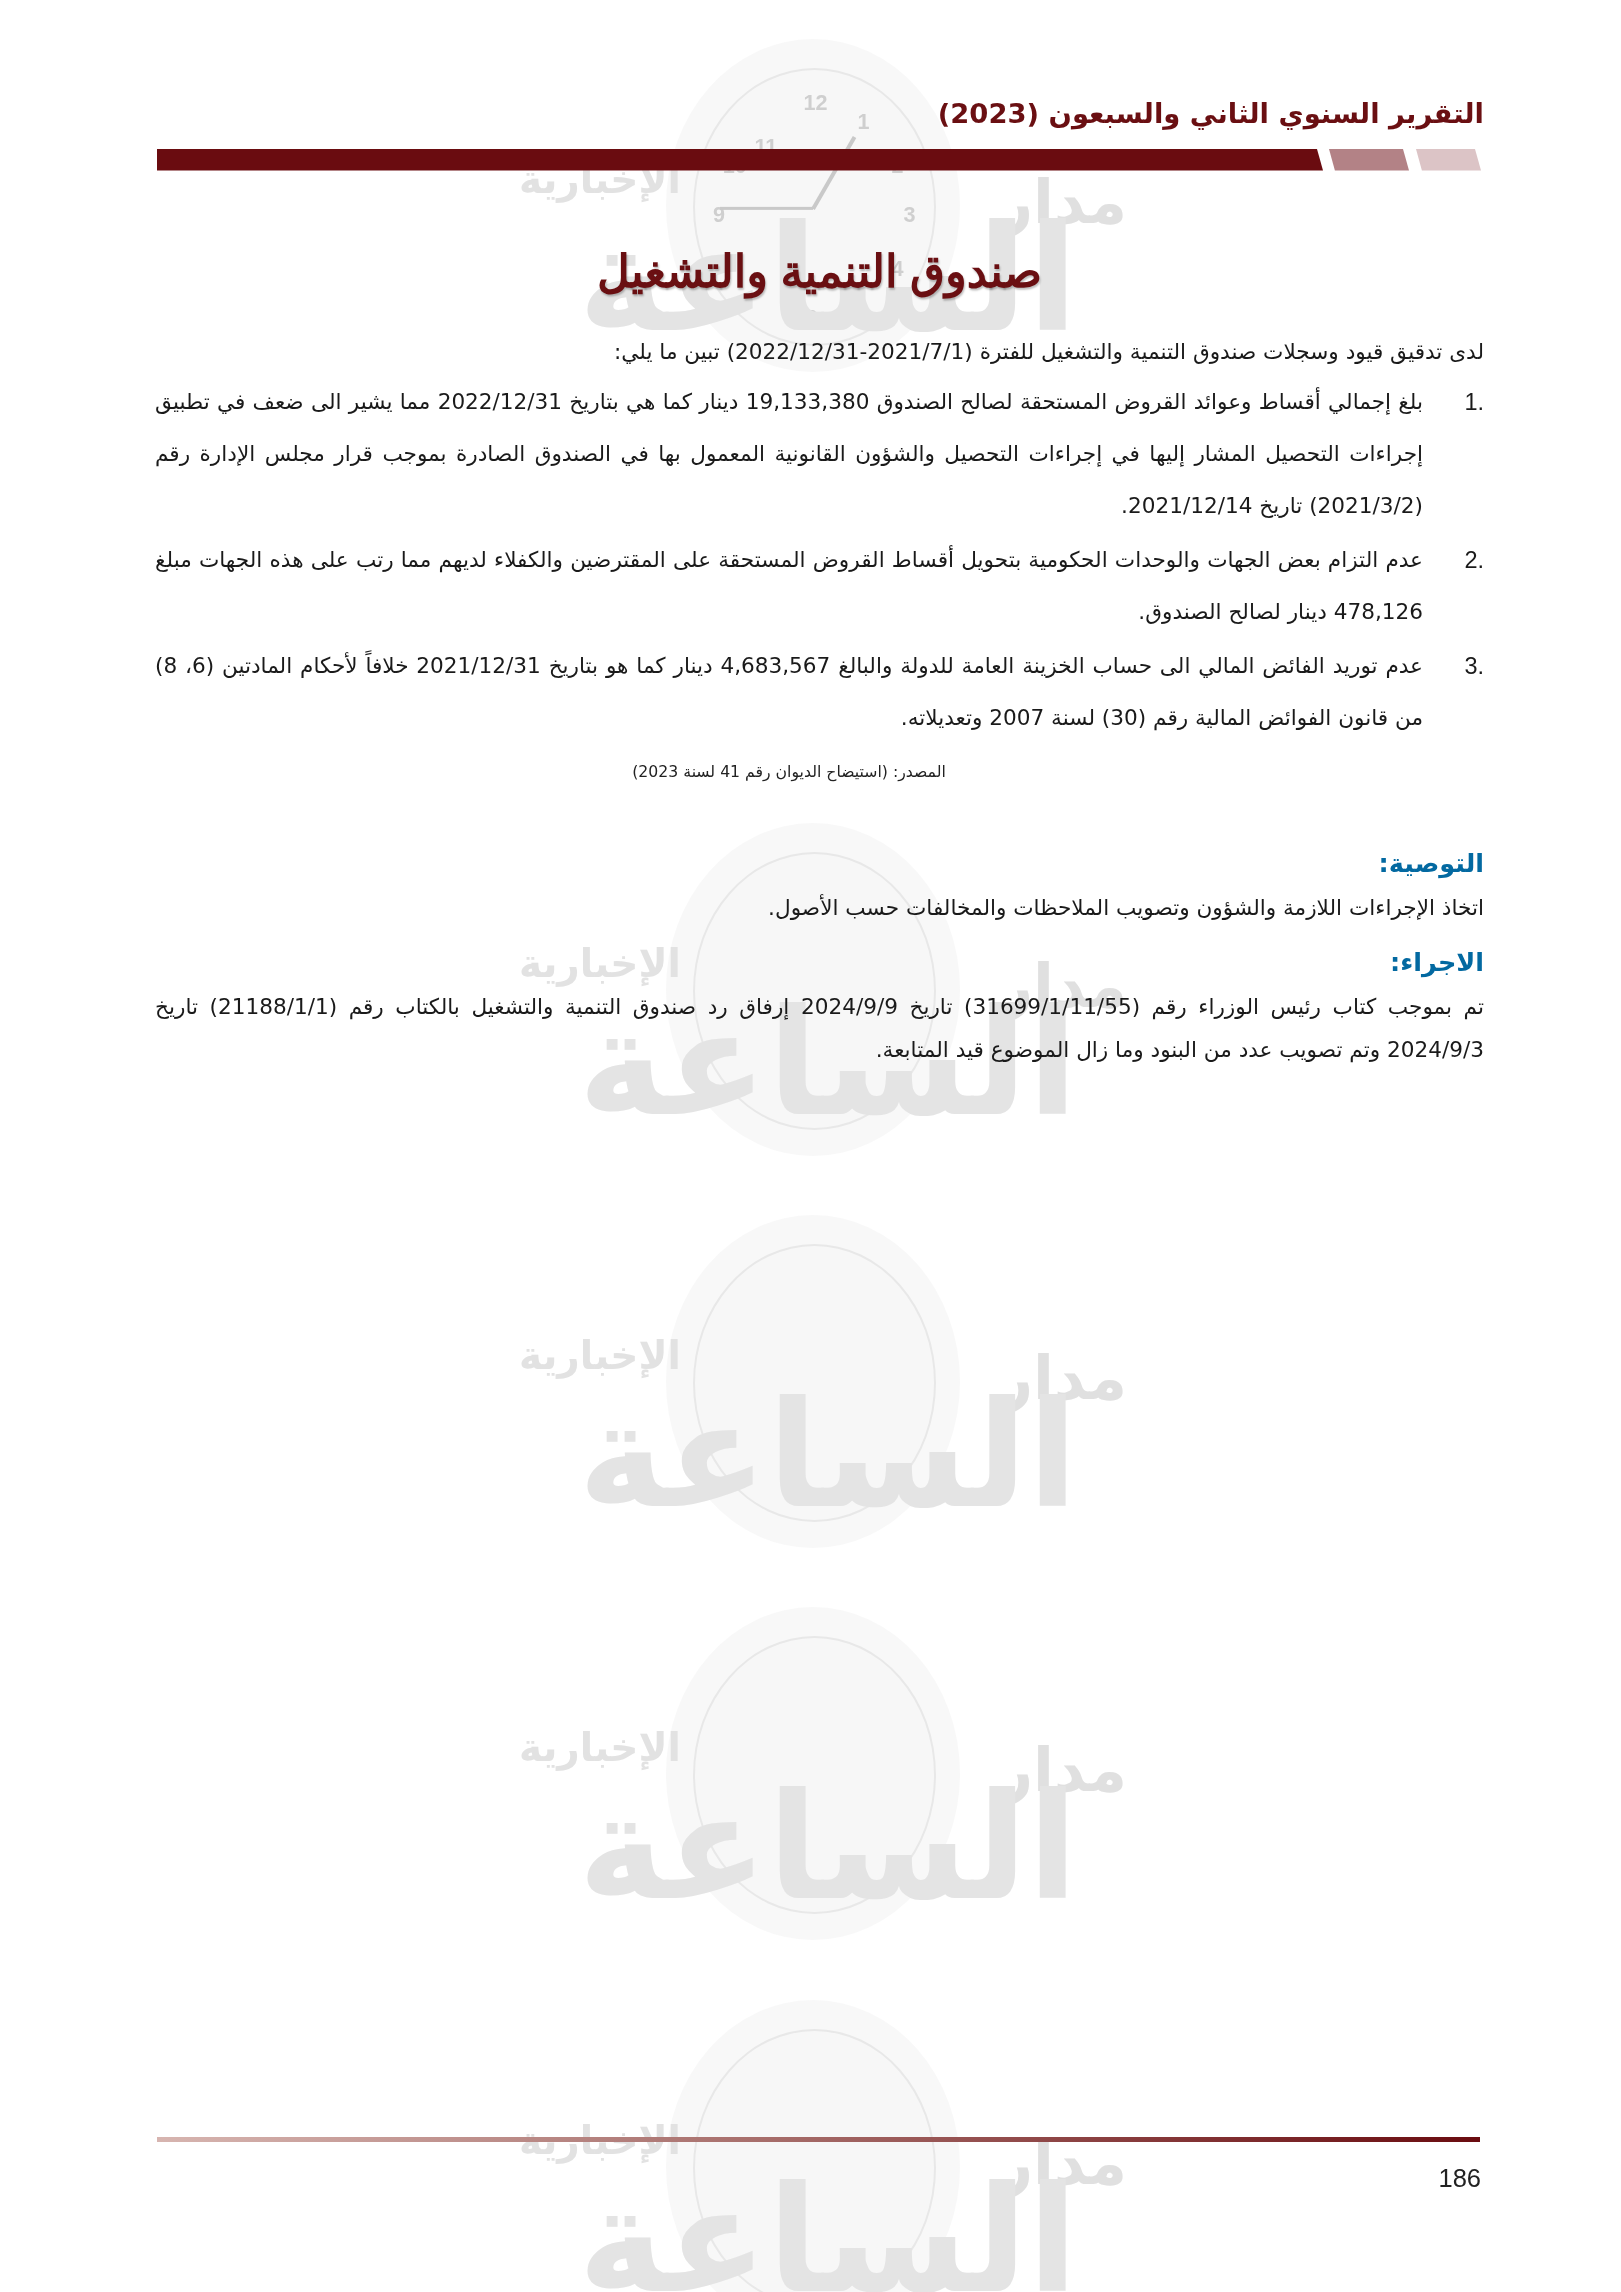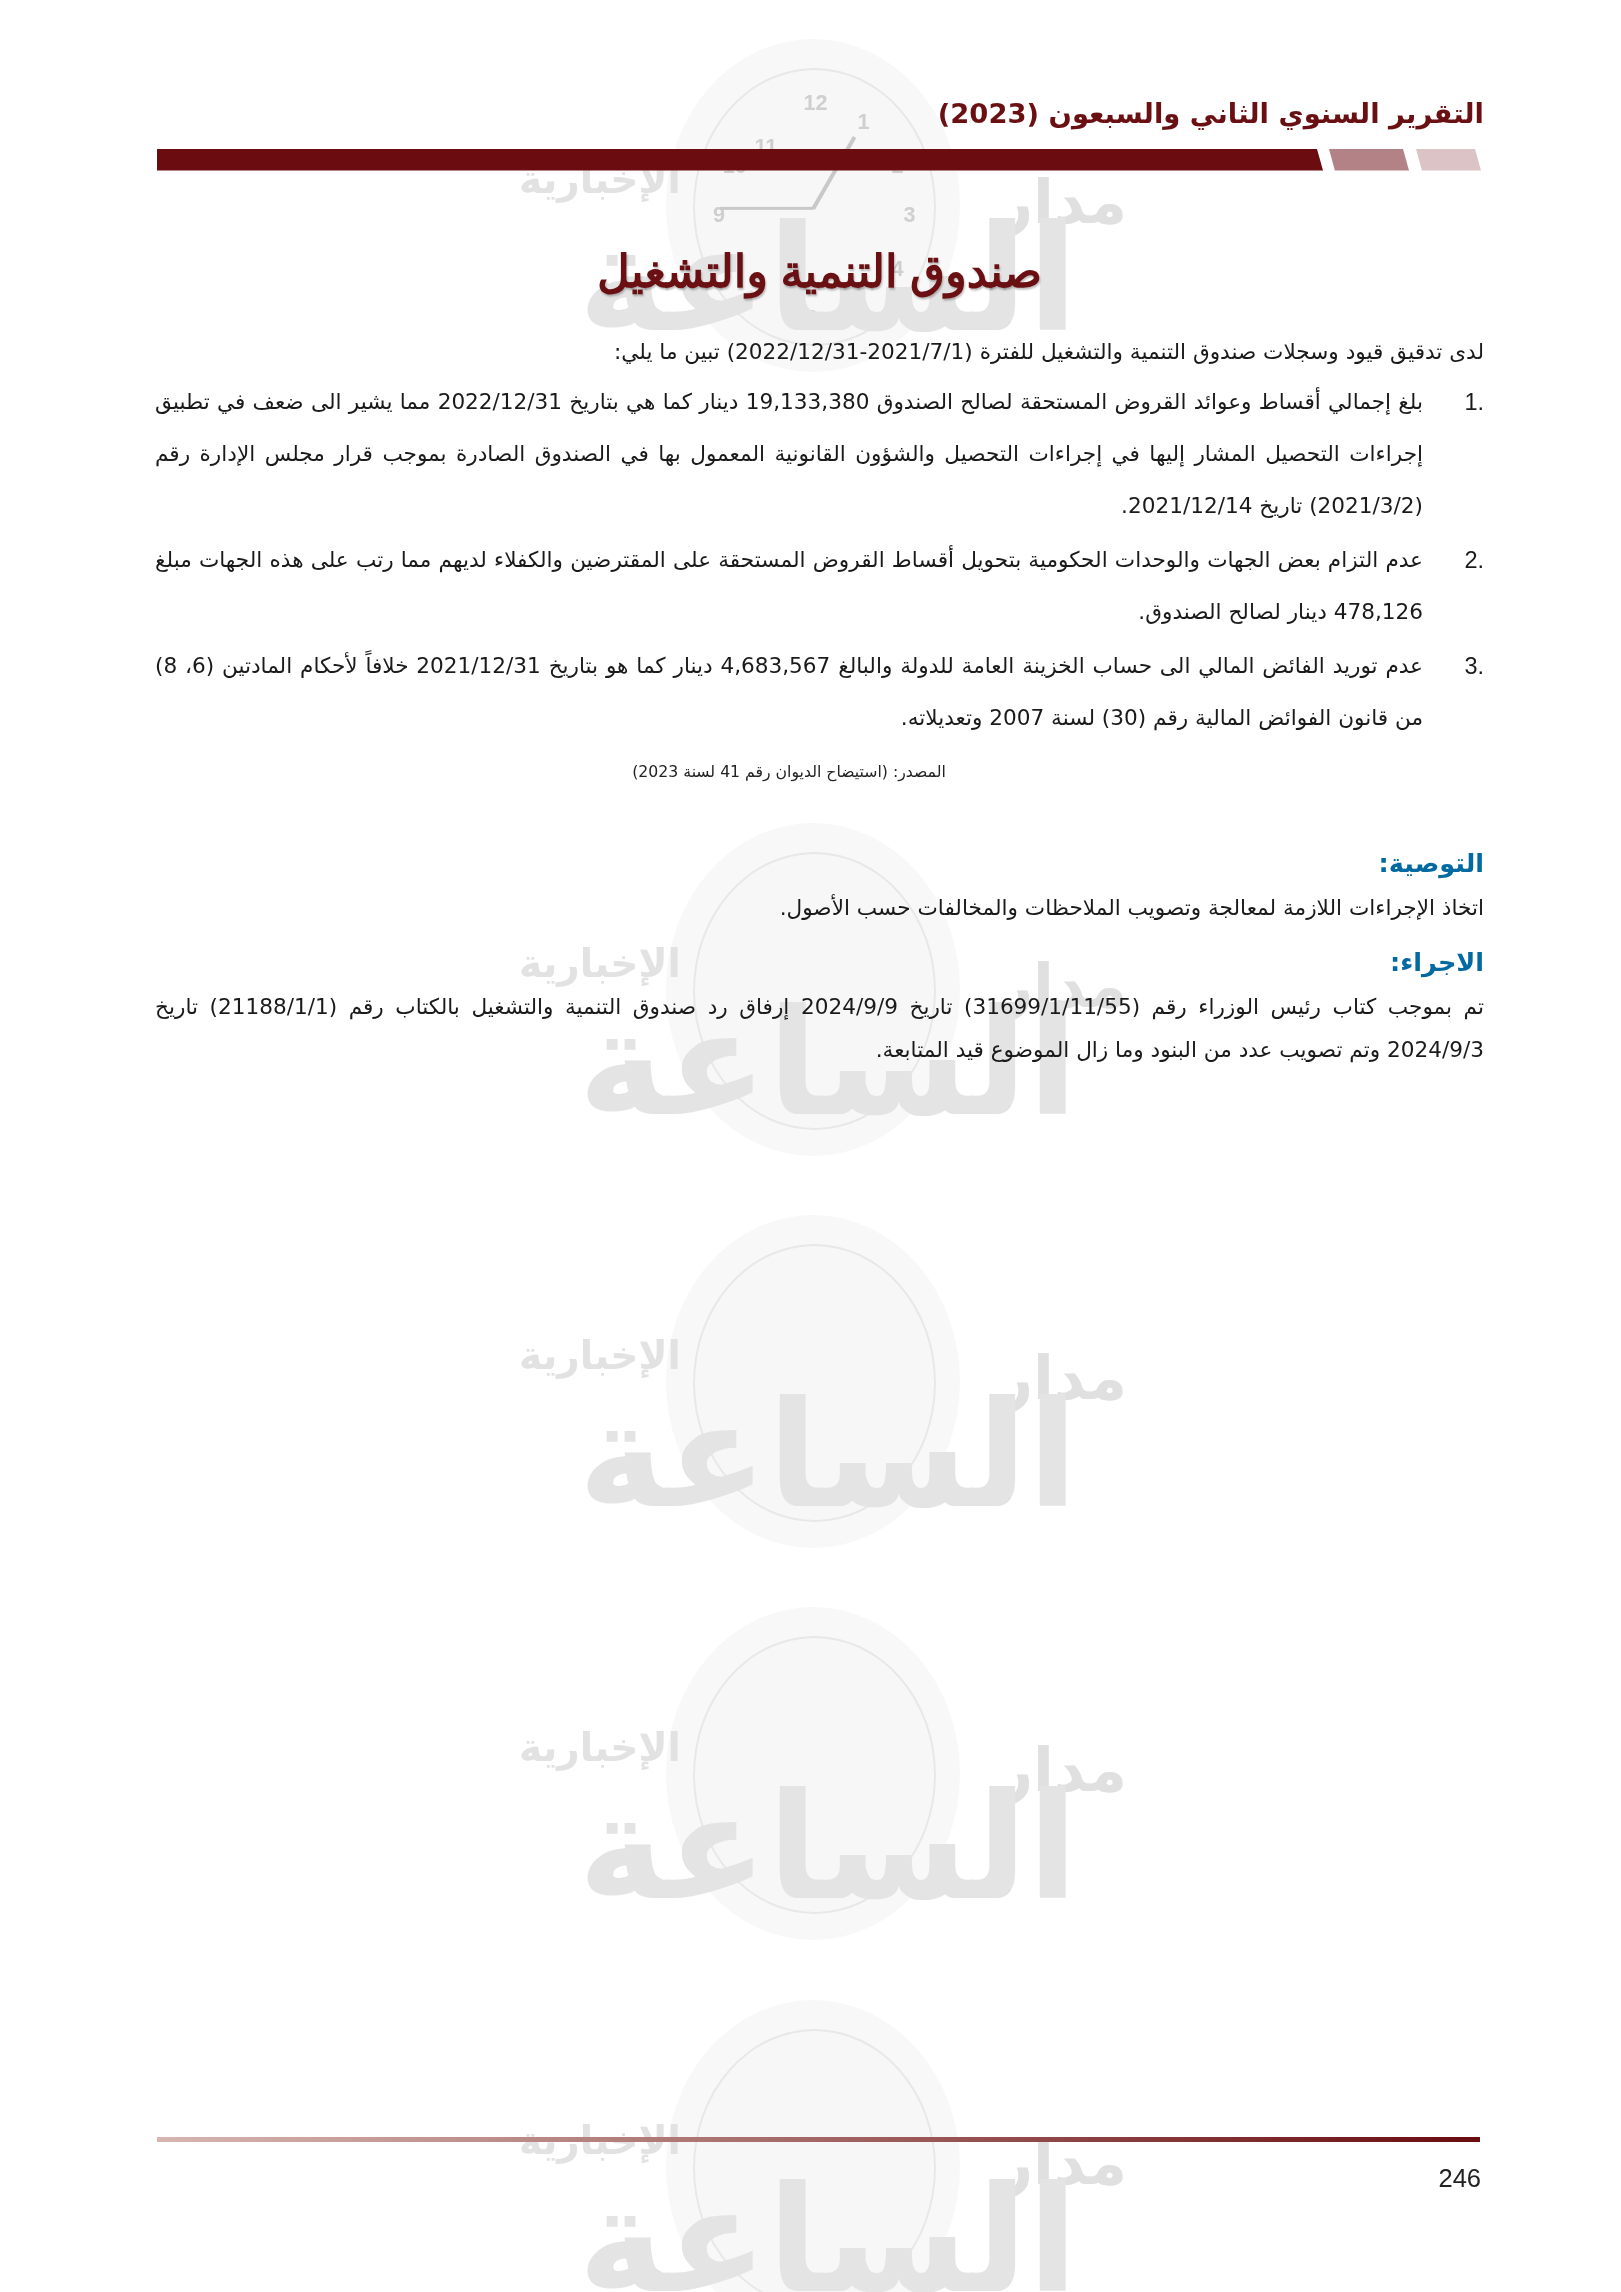--- a/index.html
+++ b/index.html
@@ -321,21 +321,21 @@
     </li>
     <li class="finding">
       <span class="finding-num">3.</span>
       <span>عدم توريد الفائض المالي الى حساب الخزينة العامة للدولة والبالغ 4,683,567 دينار كما هو بتاريخ 2021/12/31 خلافاً لأحكام المادتين (6، 8) من قانون الفوائض المالية رقم (30) لسنة 2007 وتعديلاته.</span>
     </li>
   </ol>
 
   <p class="source-note">المصدر: (استيضاح الديوان رقم 41 لسنة 2023)</p>
 
   <h2 class="sub-heading recommendation-heading">التوصية:</h2>
-  <p class="para">اتخاذ الإجراءات اللازمة لمعالجة وتصويب الملاحظات والمخالفات حسب الأصول.</p>
+  <p class="para">اتخاذ الإجراءات اللازمة والشؤون وتصويب الملاحظات والمخالفات حسب الأصول.</p>
 
   <h2 class="sub-heading action-heading">الاجراء:</h2>
   <p class="para">تم بموجب كتاب رئيس الوزراء رقم (31699/1/11/55) تاريخ 2024/9/9 إرفاق رد صندوق التنمية والتشغيل بالكتاب رقم (21188/1/1) تاريخ 2024/9/3 وتم تصويب عدد من البنود وما زال الموضوع قيد المتابعة.</p>
 </main>
 
 <div class="footer-line"></div>
-<div class="page-number">246</div>
+<div class="page-number">186</div>
 
 
 </body></html>

